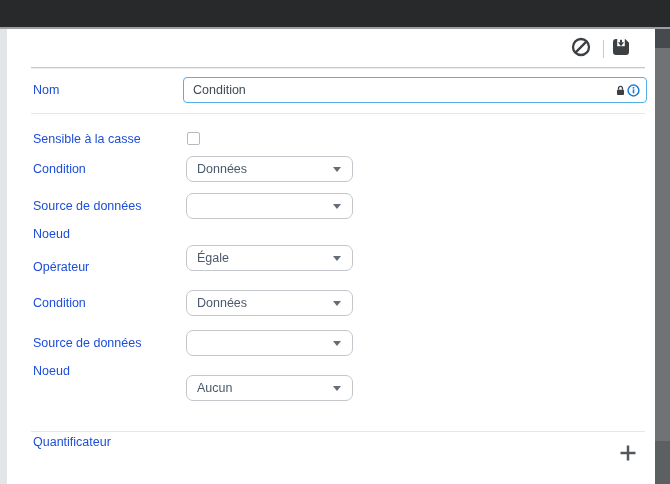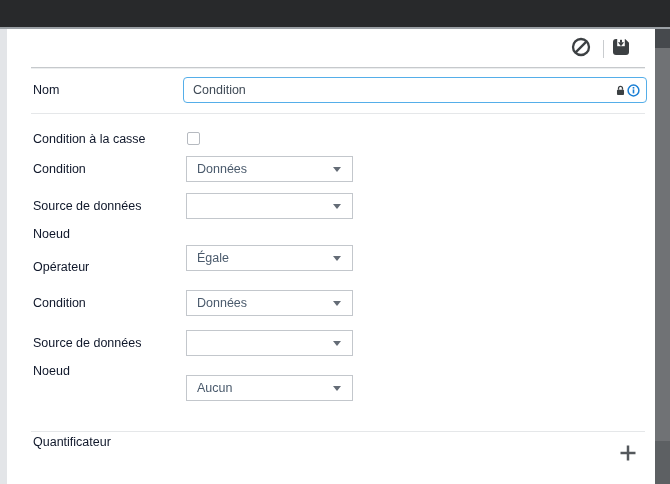--- a/index.html
+++ b/index.html
@@ -19,32 +19,32 @@
   
   #panel { left:7px; top:29px; width:648px; height:455px; background:#ffffff; }
 
   .divider-strong { height:2px; background:#c6c9cc; border-bottom:1px solid #eceeef; }
   .divider-light { height:1px; background:#e5e7e9; }
 
   .icon-btn { width:24px; height:24px; display:flex; align-items:center; justify-content:center;
               background:none; border:none; cursor:pointer; }
   #toolbar-sep { width:1px; height:18px; background:#c9cccf; }
 
-  .field-label { color:#0f172a; font-size:12.5px; white-space:nowrap; }
+  .field-label { color:#1d4ed8; font-size:12.5px; white-space:nowrap; }
   .lh26 { height:26px; line-height:26px; }
   .lh14 { height:14px; line-height:14px; }
 
   #name-input-wrap { left:176px; top:48px; width:464px; height:26px; }
   #name-input { width:100%; height:100%; border:1px solid #55aee9; border-radius:4px;
                 padding:0 36px 0 9px; font-family:inherit; font-size:12.5px; color:#3f4a56;
                 outline:none; background:#fff; }
   #name-input-icons { position:absolute; right:7px; top:0; height:26px;
                       display:flex; align-items:center; gap:1px; }
 
-  .dropdown { left:179px; width:167px; height:26px; border:1px solid #c3c7cc; border-radius:0;
+  .dropdown { left:179px; width:167px; height:26px; border:1px solid #c3c7cc; border-radius:7px;
               background:#fff; display:flex; align-items:center; justify-content:space-between;
               padding:0 11px 0 10px; cursor:pointer; }
   .dd-value { font-size:12.5px; color:#4a5a6c; }
   .caret { width:0; height:0; border-left:4px solid transparent; border-right:4px solid transparent;
            border-top:5px solid #646c76; }
 
   #case-checkbox { left:180px; top:103px; width:13px; height:13px; border:1px solid #b6bac0;
                    border-radius:2px; background:#fff; cursor:pointer; }
 
   #add-button { left:610px; top:413px; width:22px; height:22px; display:flex; align-items:center;
@@ -94,21 +94,21 @@
       <svg width="13" height="13" viewBox="0 0 13 13">
         <circle cx="6.5" cy="6.5" r="5.4" fill="none" stroke="#1a7fd4" stroke-width="1.5"></circle>
         <rect x="5.7" y="5.4" width="1.6" height="4" fill="#1a7fd4"></rect>
         <rect x="5.7" y="3" width="1.6" height="1.6" fill="#1a7fd4"></rect>
       </svg>
     </div>
   </div>
 
   <div class="divider-light abs" style="left:24px; top:84px; width:614px;"></div>
 
-  <div class="field-label lh14 abs" style="left:26px; top:103px;">Condition à la casse</div>
+  <div class="field-label lh14 abs" style="left:26px; top:103px;">Sensible à la casse</div>
   <div id="case-checkbox" class="abs"></div>
 
   <div class="field-label lh26 abs" style="left:26px; top:127px;">Condition</div>
   <div class="dropdown abs" style="top:127px;">
     <span class="dd-value">Données</span>
     <span class="caret"></span>
   </div>
 
   <div class="field-label lh26 abs" style="left:26px; top:164px;">Source de données</div>
   <div class="dropdown abs" style="top:164px;">

